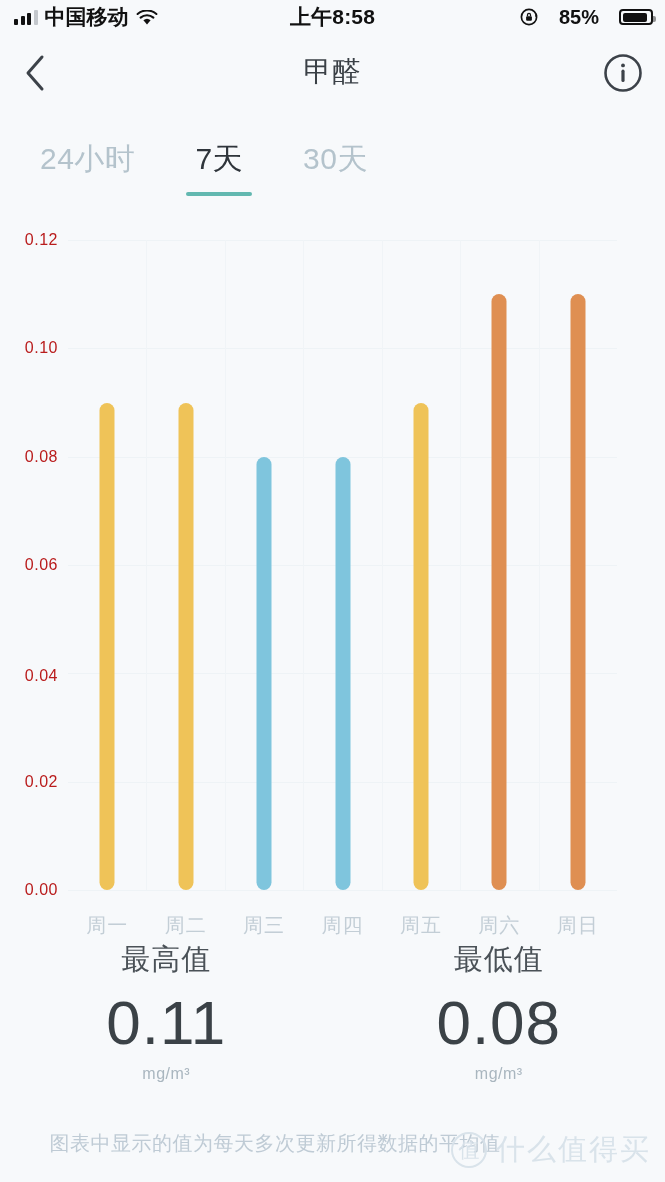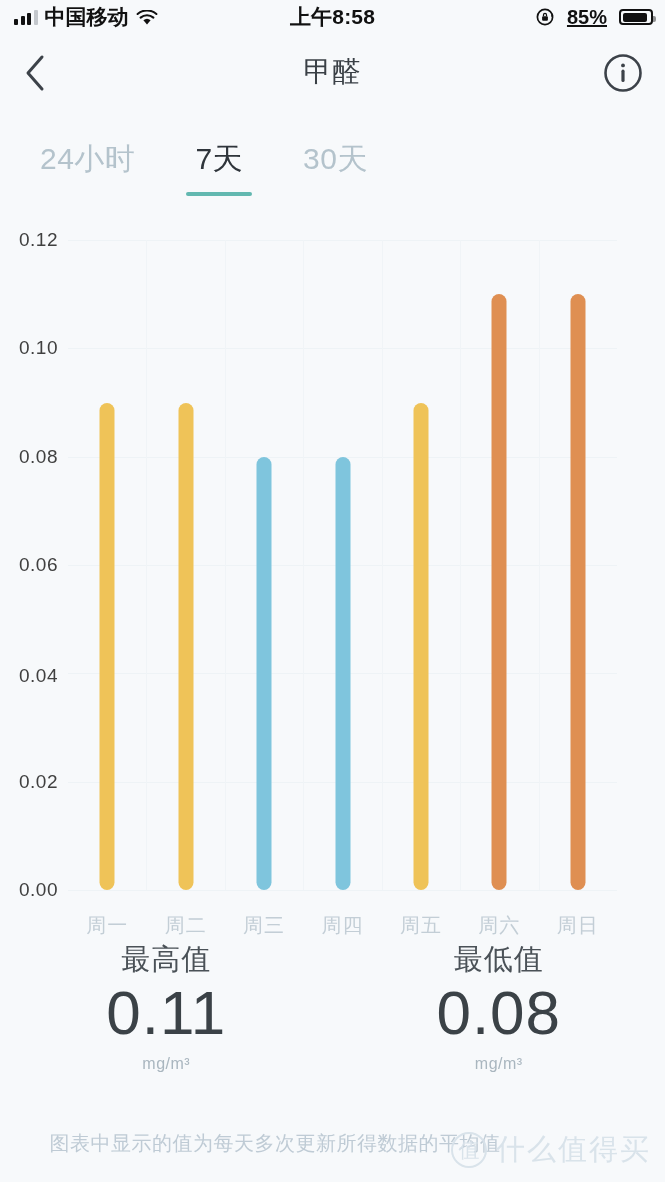--- a/index.html
+++ b/index.html
@@ -11,21 +11,21 @@
   }
   .phone { position: relative; width: 665px; height: 1182px; background: #f7f9fb; }
 
   
   .statusbar {
     position: absolute; top: 0; left: 0; width: 665px; height: 34px;
     display: flex; align-items: center; color: #111; font-size: 21px; font-weight: 700;
   }
   .sb-left { position: absolute; left: 14px; display: flex; align-items: center; gap: 7px; }
   .sb-center { position: absolute; left: 0; width: 665px; text-align: center; font-size: 21px; font-weight: 700; letter-spacing: .2px; }
-  .sb-right { position: absolute; right: 12px; display: flex; align-items: center; gap: 12px; text-decoration: underline; }
+  .sb-right { position: absolute; right: 12px; display: flex; align-items: center; gap: 20px; }
   .signal { display: flex; align-items: flex-end; gap: 2.5px; height: 15px; }
   .signal i { display: block; width: 4px; background: #111; border-radius: 1px; }
   .signal i:nth-child(1) { height: 6px; }
   .signal i:nth-child(2) { height: 9px; }
   .signal i:nth-child(3) { height: 12px; }
   .signal i:nth-child(4) { height: 15px; background: #c3c7cc; }
   .carrier { font-size: 21px; font-weight: 700; }
   .wifi { position: relative; width: 20px; height: 15px; }
   .wifi svg { display:block; }
   .rotlock svg { display:block; }
@@ -44,32 +44,32 @@
   
   .tabs { position: absolute; top: 126px; left: 0; width: 611px; height: 66px; display: flex; align-items: center; padding-left: 34px; }
   .tab { position: relative; padding: 0 6px; margin-right: 48px; font-size: 30px; color: #b4c3cc; letter-spacing: .5px; cursor: pointer; }
   .tab.active { color: #2f353b; }
   .tab .underline { position: absolute; left: -3px; right: -3px; bottom: -16px; height: 4px; border-radius: 2px; background: #62b8b0; }
 
   
   .chart-wrap { position: absolute; top: 222px; left: 0; width: 665px; height: 700px; }
   .plot { position: absolute; left: 68px; top: 18px; right: 48px; height: 650px; }
   .ylabels { position: absolute; left: 0; top: 0; width: 62px; height: 686px; }
-  .ytick { position: absolute; right: 4px; transform: translateY(-50%); font-size: 19px; color: #404040; letter-spacing: .5px; white-space: nowrap; }
+  .ytick { position: absolute; right: 4px; transform: translateY(-50%); font-size: 16px; color: #b91c1c; letter-spacing: .5px; white-space: nowrap; }
   .hgrid { position: absolute; left: 0; right: 0; height: 1px; background: #eef3f6; }
   .vgrid { position: absolute; top: 0; bottom: 0; width: 1px; background: #f0f4f7; }
   .bar { position: absolute; bottom: 0; width: 15px; border-radius: 8px; transform: translateX(-50%); }
   .xlabels { position: absolute; left: 68px; right: 48px; top: 690px; height: 36px; }
   .xlab { position: absolute; transform: translateX(-50%); font-size: 20px; color: #c3ced6; letter-spacing: 1px; white-space: nowrap; }
 
   
   .stats { position: absolute; top: 940px; left: 0; width: 665px; height: 170px; display: flex; }
   .stat { flex: 1; text-align: center; }
   .stat-label { font-size: 29px; color: #4a5157; letter-spacing: 1px; }
-  .stat-value { font-size: 62px; color: #3b4247; font-weight: 300; letter-spacing: 1px; line-height: 1.05; }
+  .stat-value { margin-top: 10px; font-size: 62px; color: #3b4247; font-weight: 300; letter-spacing: 1px; line-height: 1.05; }
   .stat-unit { margin-top: 10px; font-size: 16px; color: #a9b6bf; letter-spacing: .5px; }
 
   
   .footnote { position: absolute; top: 1130px; left: 0; width: 550px; text-align: center;
               font-size: 20px; color: #bfcbd5; letter-spacing: .5px; }
 
   
   .watermark { position: absolute; right: 14px; bottom: 12px; display: flex; align-items: center; gap: 9px;
                color: #d8e2ea; opacity: .95; pointer-events: none; }
   .wm-badge { width: 36px; height: 36px; border: 2px solid #d8e2ea; border-radius: 50%;

